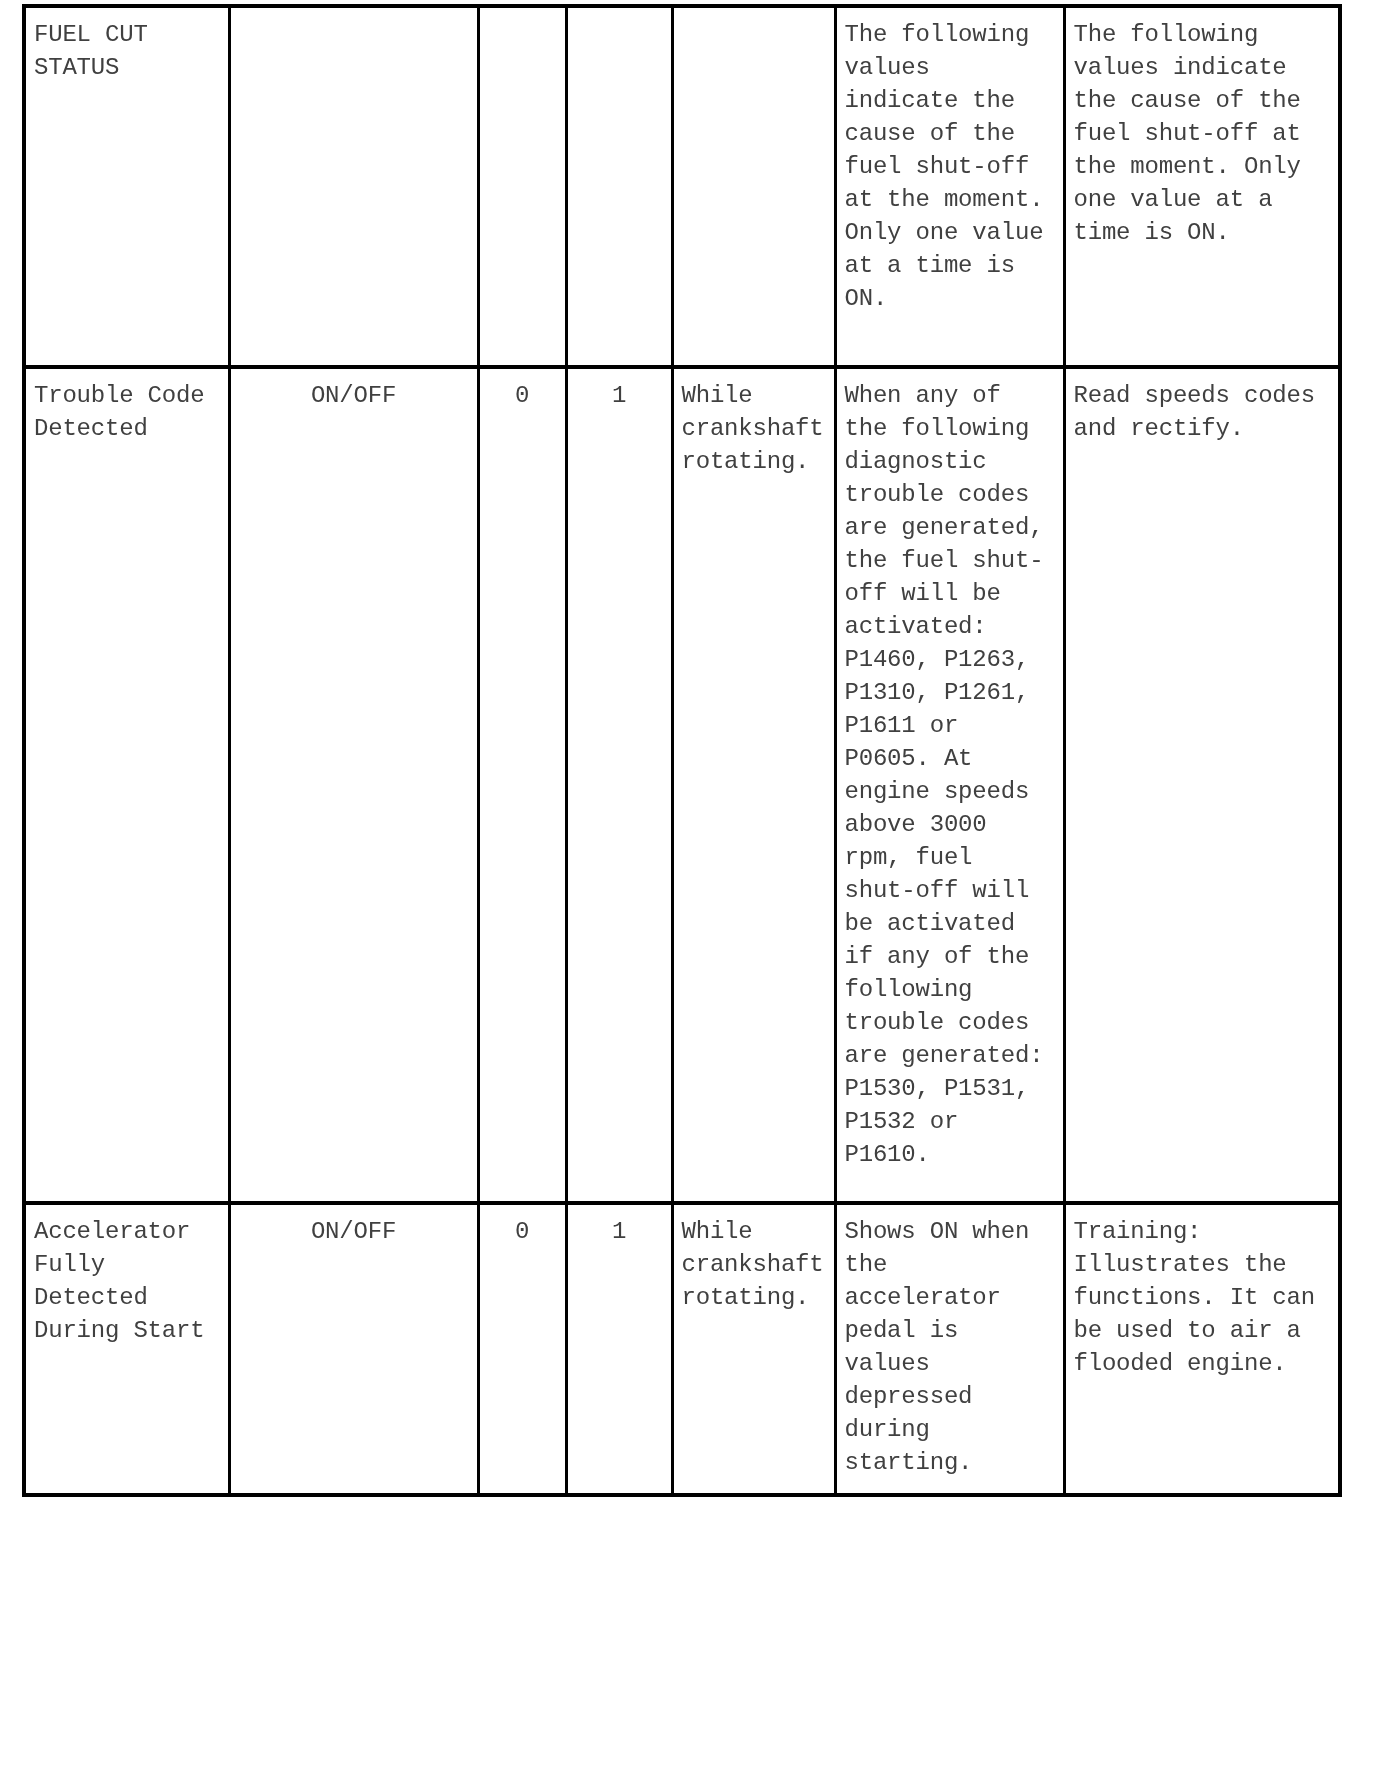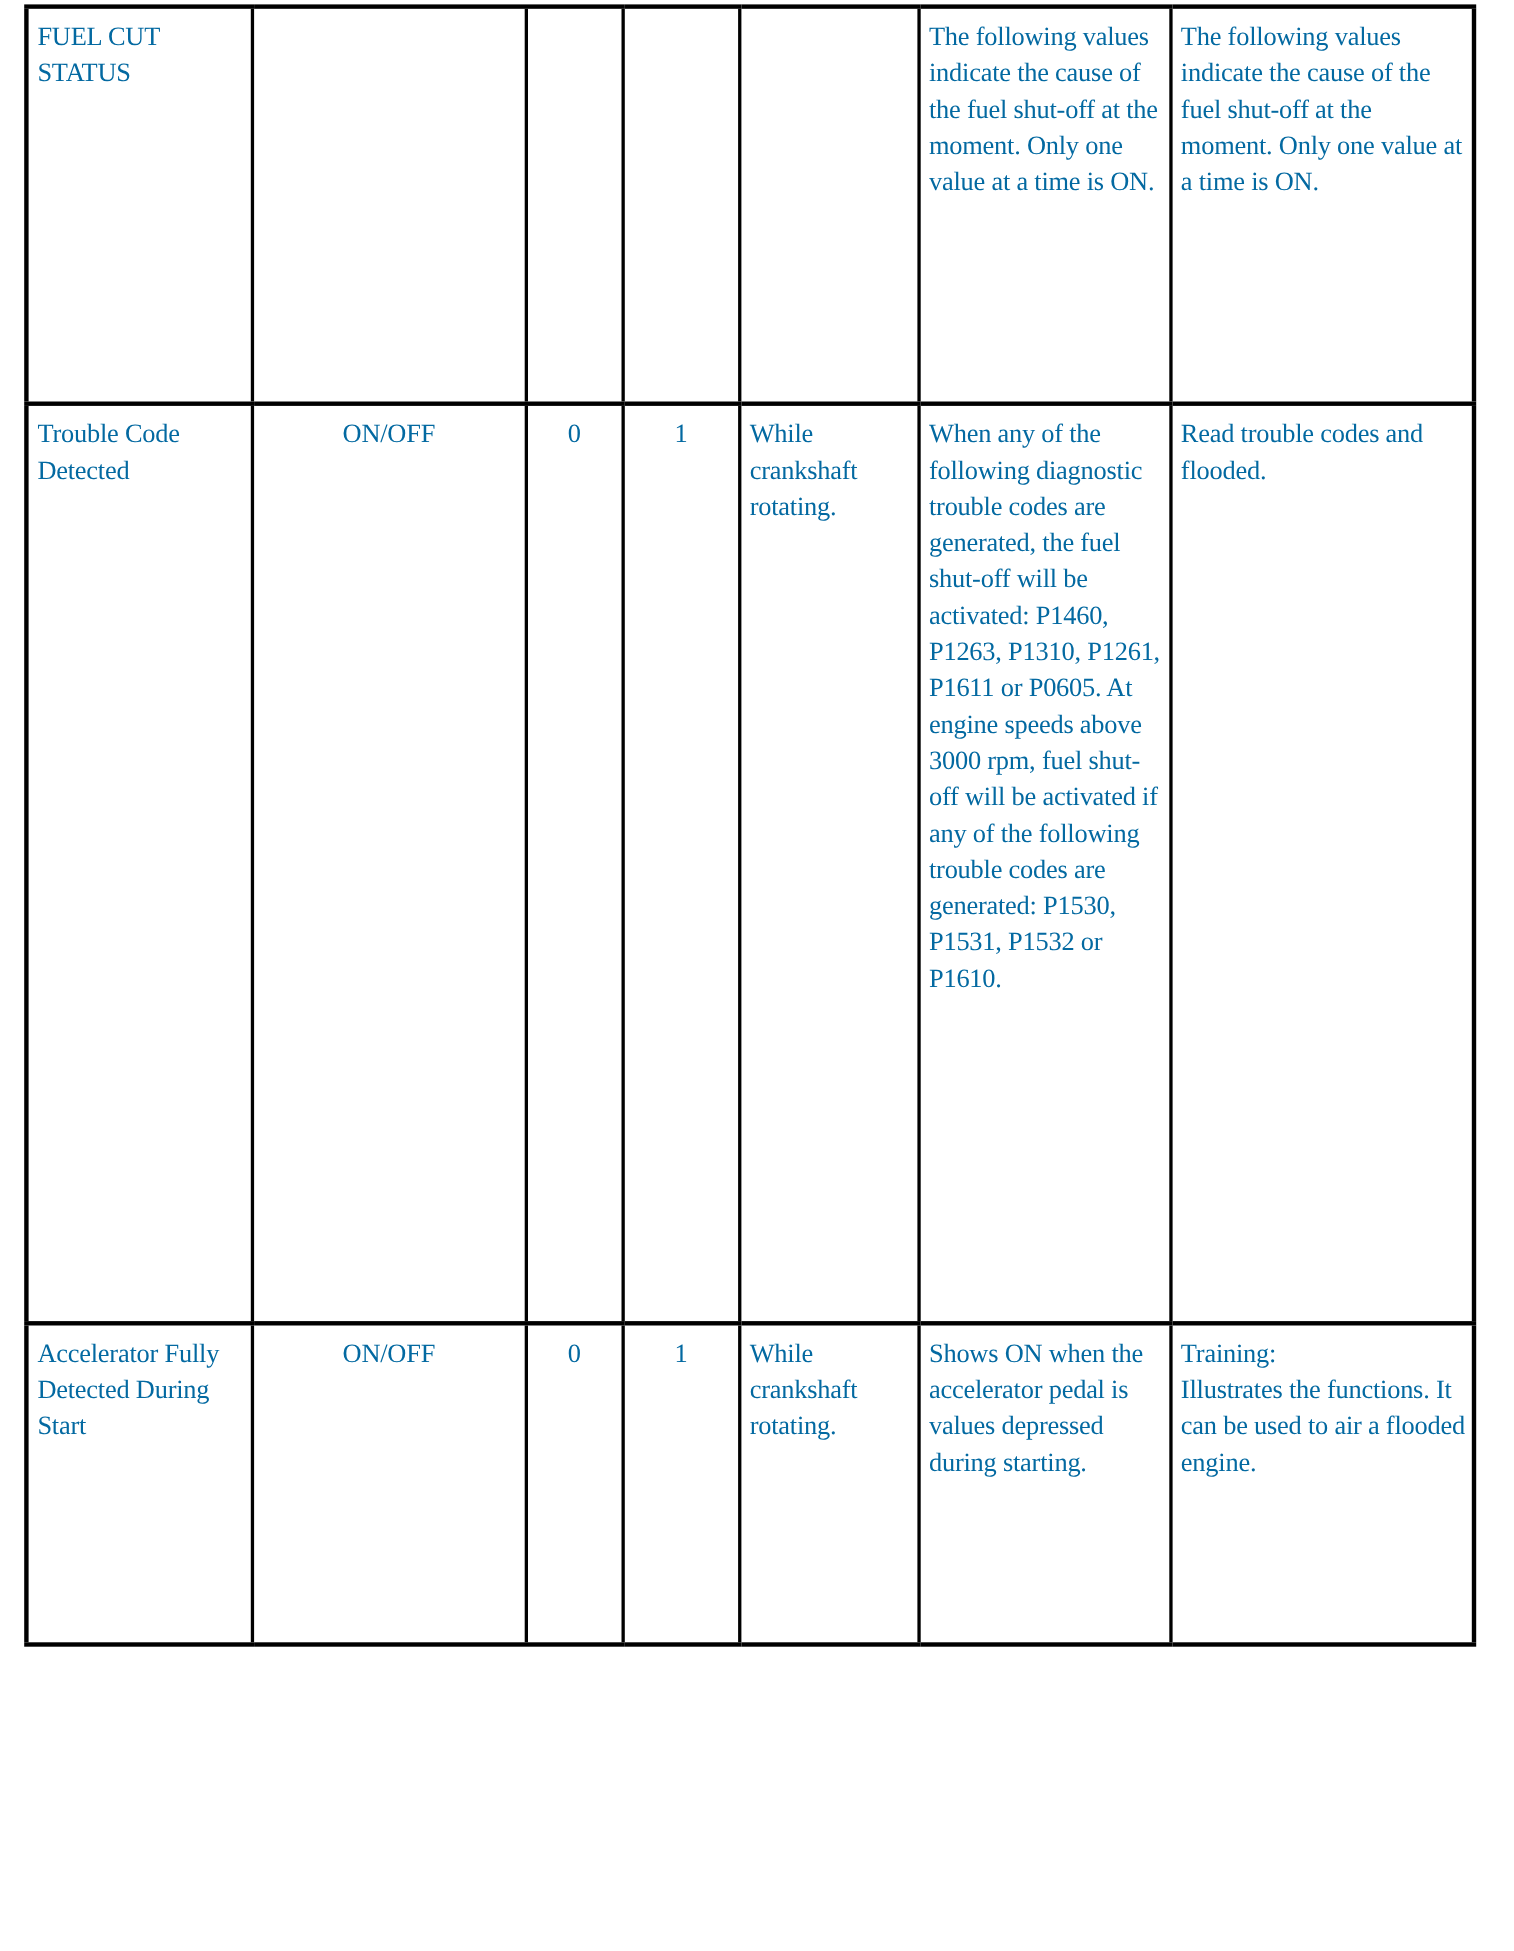--- a/index.html
+++ b/index.html
@@ -5,22 +5,22 @@
   html, body {
     margin: 0;
     padding: 0;
     background: #ffffff;
   }
   .page {
     position: relative;
     width: 1376px;
     height: 1774px;
     background: #ffffff;
-    font-family: Liberation Serif, serif;
-    color: #0369a1;
+    font-family: Liberation Mono, monospace;
+    color: #404040;
   }
   table.data-table {
     position: absolute;
     left: 22px;
     top: 4px;
     border-collapse: collapse;
     table-layout: fixed;
     width: 1316px;
     border: 4px solid #000000;
   }
@@ -78,21 +78,21 @@
         <td>The following values indicate the cause of the fuel shut-off at the moment. Only one value at a time is ON.</td>
         <td>The following values indicate the cause of the fuel shut-off at the moment. Only one value at a time is ON.</td>
       </tr>
       <tr class="row-3">
         <td>Trouble Code Detected</td>
         <td class="center">ON/OFF</td>
         <td class="center">0</td>
         <td class="center">1</td>
         <td>While crankshaft rotating.</td>
         <td>When any of the following diagnostic trouble codes are generated, the fuel shut-off will be activated: P1460, P1263, P1310, P1261, P1611 or P0605. At engine speeds above 3000 rpm, fuel shut-off will be activated if any of the following trouble codes are generated: P1530, P1531, P1532 or P1610.</td>
-        <td>Read trouble codes and flooded.</td>
+        <td>Read speeds codes and rectify.</td>
       </tr>
       <tr class="row-4">
         <td>Accelerator Fully Detected During Start</td>
         <td class="center">ON/OFF</td>
         <td class="center">0</td>
         <td class="center">1</td>
         <td>While crankshaft rotating.</td>
         <td>Shows ON when the accelerator pedal is values depressed during starting.</td>
         <td>Training:
 Illustrates the functions. It can be used to air a flooded engine.</td>

